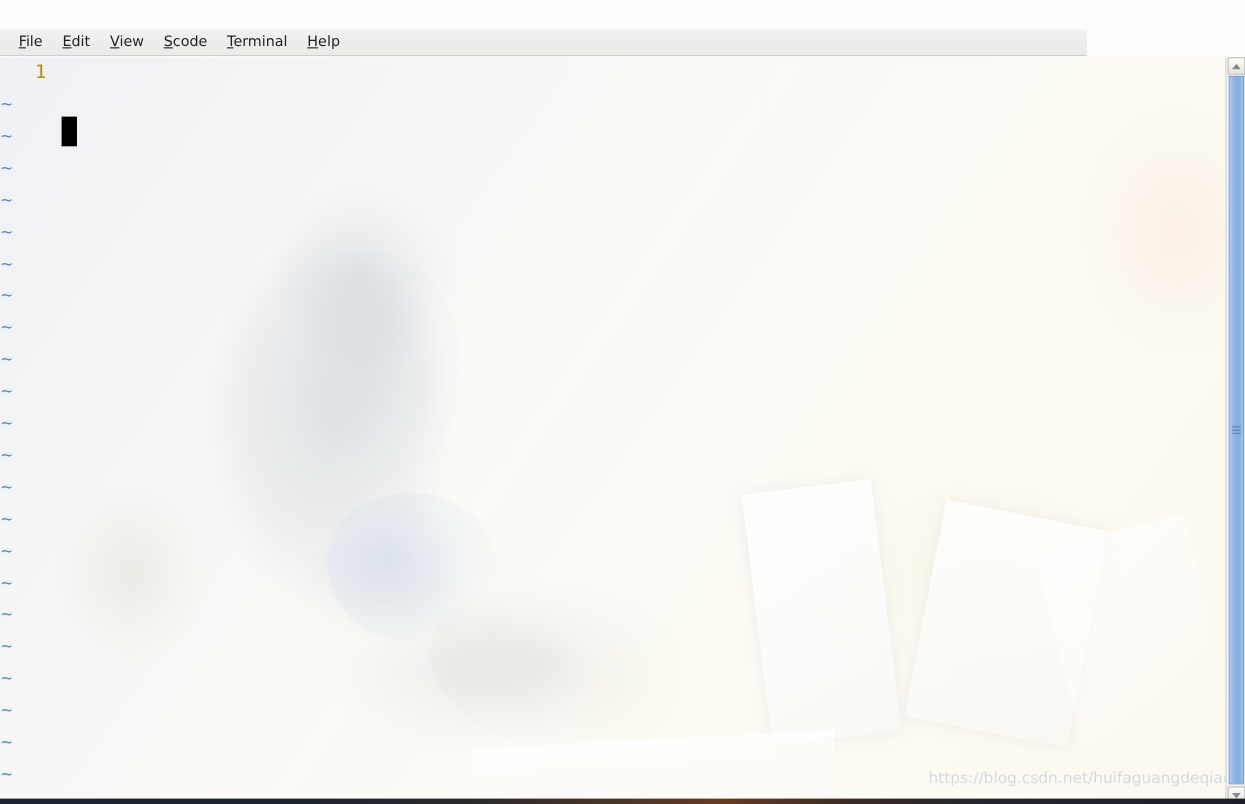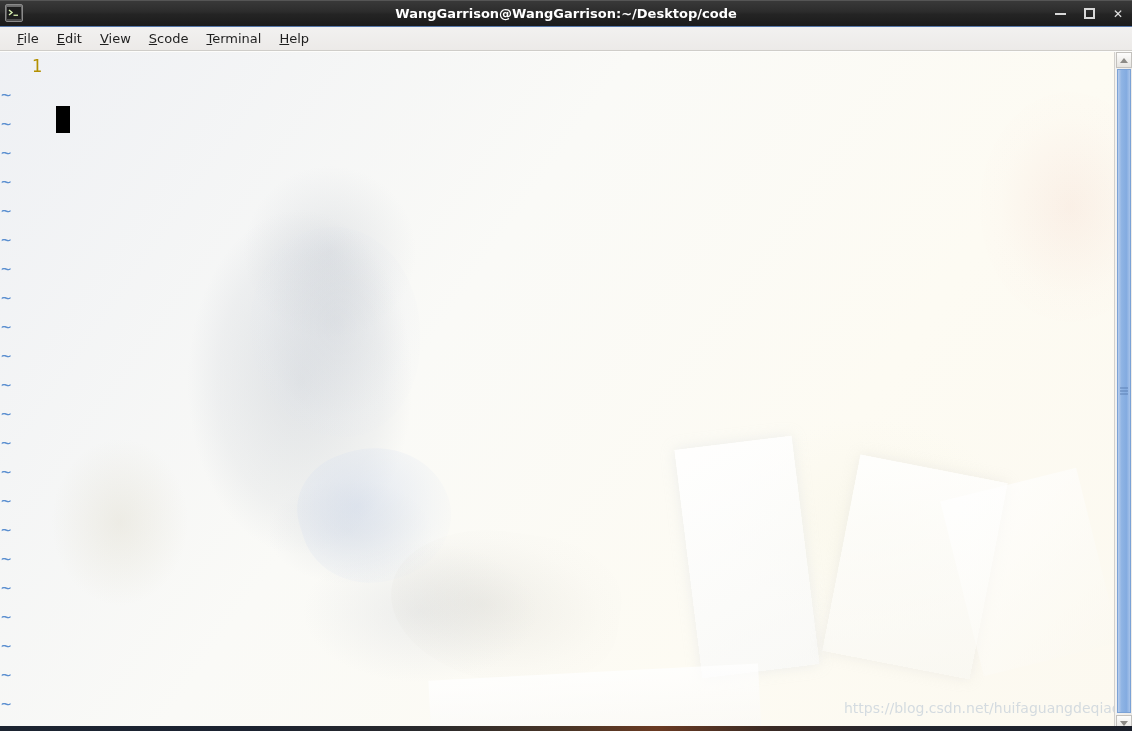--- a/index.html
+++ b/index.html
@@ -91,21 +91,21 @@
     width: 11px; height: 2px; background: #d8d8d8; display:block;
   }
   .win-btn .glyph-max {
     width: 11px; height: 11px; border: 2px solid #d8d8d8; box-sizing: border-box; display:block;
   }
 
   
   .menubar {
     position: absolute;
     left: 0; top: 27px;
-    width: 1132px;
+    width: 988px;
     height: 24px;
     background: linear-gradient(to bottom, #f2f1f0 0%, #eceae8 100%);
     border-bottom: 1px solid #cfcdc9;
     box-sizing: border-box;
     display: flex;
     align-items: center;
     padding-left: 8px;
   }
   .menu-item {
     font-family: "DejaVu Sans", sans-serif;
@@ -329,39 +329,20 @@
         #1c2431 0%, #1b2230 22%, #2a2a2c 38%,
         #4a3526 50%, #6a3a22 58%, #3a2a24 68%,
         #22252e 80%, #1a1f2a 100%);
   }
 </style>
 </head>
 <body>
 
 <div class="window">
 
-  <div class="titlebar">
-    <div class="title-icon">
-      <svg width="14" height="12" viewBox="0 0 14 12" aria-hidden="true">
-        <rect x="0" y="0" width="14" height="12" fill="#1d1d1d"></rect>
-        <polyline points="2,3 5,5.5 2,8" fill="none" stroke="#d7f0b0" stroke-width="1.4"></polyline>
-        <rect x="6.5" y="7.6" width="4.5" height="1.3" fill="#d7f0b0"></rect>
-      </svg>
-    </div>
-    <div class="title-text">WangGarrison@WangGarrison:~/Desktop/code</div>
-    <div class="win-controls">
-      <div class="win-btn">
-          <span class="glyph-min"></span>
-        </div>
-      <div class="win-btn">
-          <span class="glyph-max"></span>
-        </div>
-      <div class="win-btn">✕</div>
-    </div>
-  </div>
 
   <div class="menubar">
     <div class="menu-item"><span class="acc">F</span><span>ile</span></div>
     <div class="menu-item"><span class="acc">E</span><span>dit</span></div>
     <div class="menu-item"><span class="acc">V</span><span>iew</span></div>
     <div class="menu-item"><span class="acc">S</span><span>code</span></div>
     <div class="menu-item"><span class="acc">T</span><span>erminal</span></div>
     <div class="menu-item"><span class="acc">H</span><span>elp</span></div>
   </div>
 

